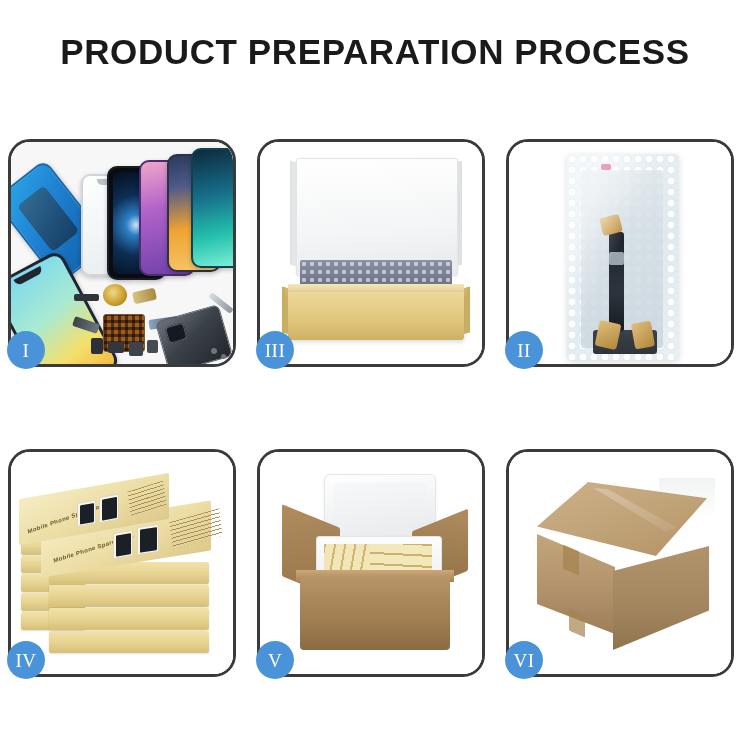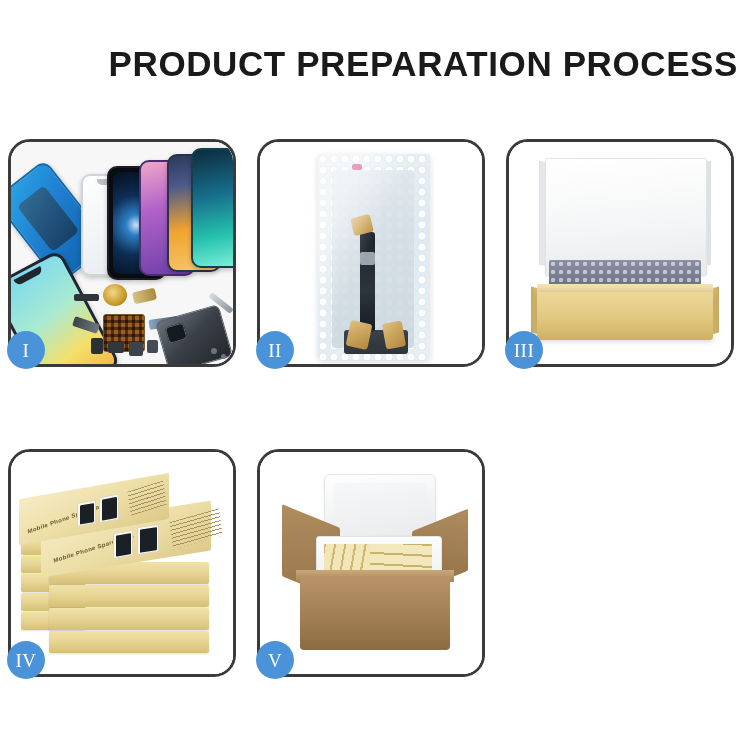--- a/index.html
+++ b/index.html
@@ -9,23 +9,22 @@
     font-family:"Liberation Sans", sans-serif;
     overflow:hidden;
   }
   .page{position:relative;width:750px;height:750px;background:#fff;}
 
   
   .header{padding-top:34px;text-align:center;}
   .title{
     font-family:"Liberation Sans", sans-serif;
     font-size:35px;font-weight:700;color:#1a1a1a;
-    letter-spacing:0.6px;line-height:1;margin:12px;
+    letter-spacing:0.6px;line-height:1;margin:0;
     white-space:nowrap;
-    text-align:right;
   }
   .subtitle{
     font-family:"Liberation Sans", sans-serif;
     font-size:15.5px;font-weight:400;color:#222;
     margin:12px 0 0 0;line-height:1;white-space:nowrap;
   }
 
   
   .grid{
     position:absolute;left:8px;top:139px;
@@ -320,55 +319,55 @@
           <div class="part pt-tool"></div>
           <div class="part pt-sc1"></div>
           <div class="part pt-sc2"></div>
         </div>
       </div>
       <div class="badge">I</div>
     </div>
 
     <div class="panel">
       <div class="panel-inner">
+        <div class="scene p3">
+          <div class="b3-lidL"></div>
+          <div class="b3-lidR"></div>
+          <div class="b3-lid"></div>
+          <div class="b3-foam"></div>
+          <div class="b3-endL"></div>
+          <div class="b3-endR"></div>
+          <div class="b3-rim"></div>
+          <div class="b3-front"></div>
+        </div>
+      </div>
+      <div class="badge">III</div>
+    </div>
+
+    <div class="panel">
+      <div class="panel-inner">
         <div class="scene p2">
           <div class="bw-bag">
             <div class="bw-screen"></div>
             <div class="bw-flex"></div>
             <div class="bw-ic"></div>
             <div class="bw-tab1"></div>
             <div class="bw-base"></div>
             <div class="bw-tab2"></div>
             <div class="bw-tab3"></div>
             <div class="bw-dot"></div>
             <div class="bw-gloss"></div>
           </div>
         </div>
       </div>
       <div class="badge">II</div>
     </div>
 
     <div class="panel">
       <div class="panel-inner">
-        <div class="scene p3">
-          <div class="b3-lidL"></div>
-          <div class="b3-lidR"></div>
-          <div class="b3-lid"></div>
-          <div class="b3-foam"></div>
-          <div class="b3-endL"></div>
-          <div class="b3-endR"></div>
-          <div class="b3-rim"></div>
-          <div class="b3-front"></div>
-        </div>
-      </div>
-      <div class="badge">III</div>
-    </div>
-
-    <div class="panel">
-      <div class="panel-inner">
         <div class="scene p4">
 
           <div class="bx bx-face" style="left:10px;top:86px;width:64px;height:17px;"></div>
           <div class="bx bx-face" style="left:10px;top:104px;width:64px;height:17px;"></div>
           <div class="bx bx-face" style="left:10px;top:122px;width:64px;height:18px;"></div>
           <div class="bx bx-face" style="left:10px;top:141px;width:64px;height:18px;"></div>
           <div class="bx bx-face" style="left:10px;top:160px;width:64px;height:18px;"></div>
 
           <div class="bx bx-face" style="left:38px;top:110px;width:160px;height:22px;"></div>
           <div class="bx bx-face" style="left:38px;top:133px;width:160px;height:22px;"></div>
@@ -410,15 +409,29 @@
           <div class="c5-flapR"></div>
           <div class="c5-foamBox"></div>
           <div class="c5-inner"></div>
           <div class="c5-bodyTop"></div>
           <div class="c5-body"></div>
         </div>
       </div>
       <div class="badge">V</div>
     </div>
 
+    <div class="panel">
+      <div class="panel-inner">
+        <div class="scene p6">
+          <div class="c6-shadow"></div>
+          <div class="c6-topface"></div>
+          <div class="c6-left"></div>
+          <div class="c6-right"></div>
+          <div class="c6-seam"></div>
+          <div class="c6-tapeA"></div>
+          <div class="c6-tapeB"></div>
+        </div>
+      </div>
+      <div class="badge">VI</div>
+    </div>
 
   </div>
 </div>
 
 </body></html>

